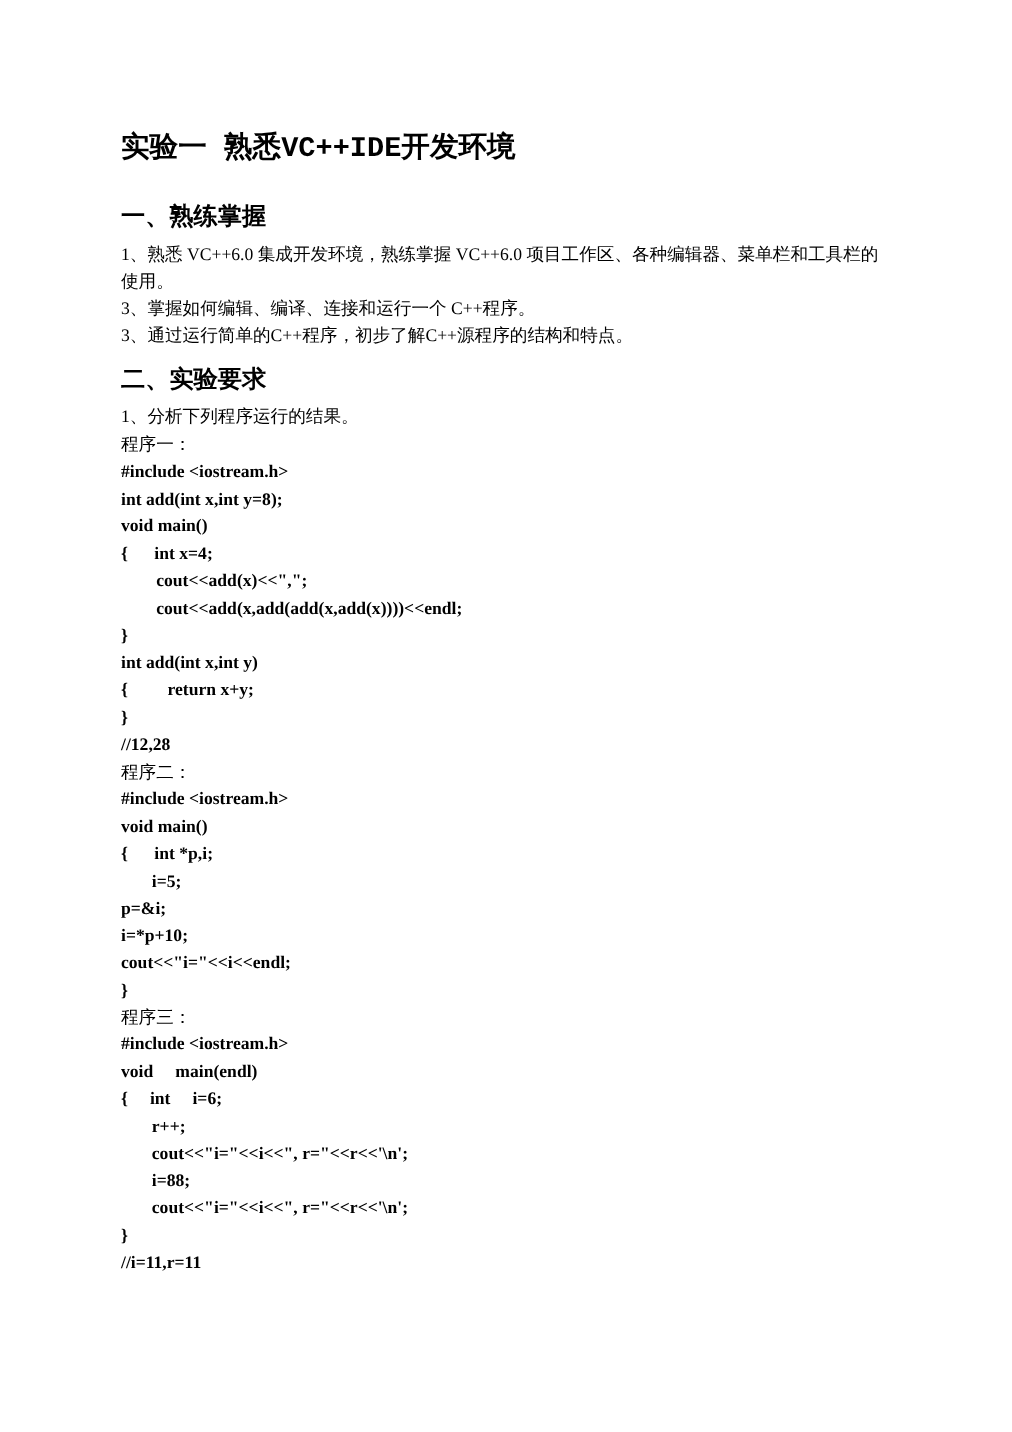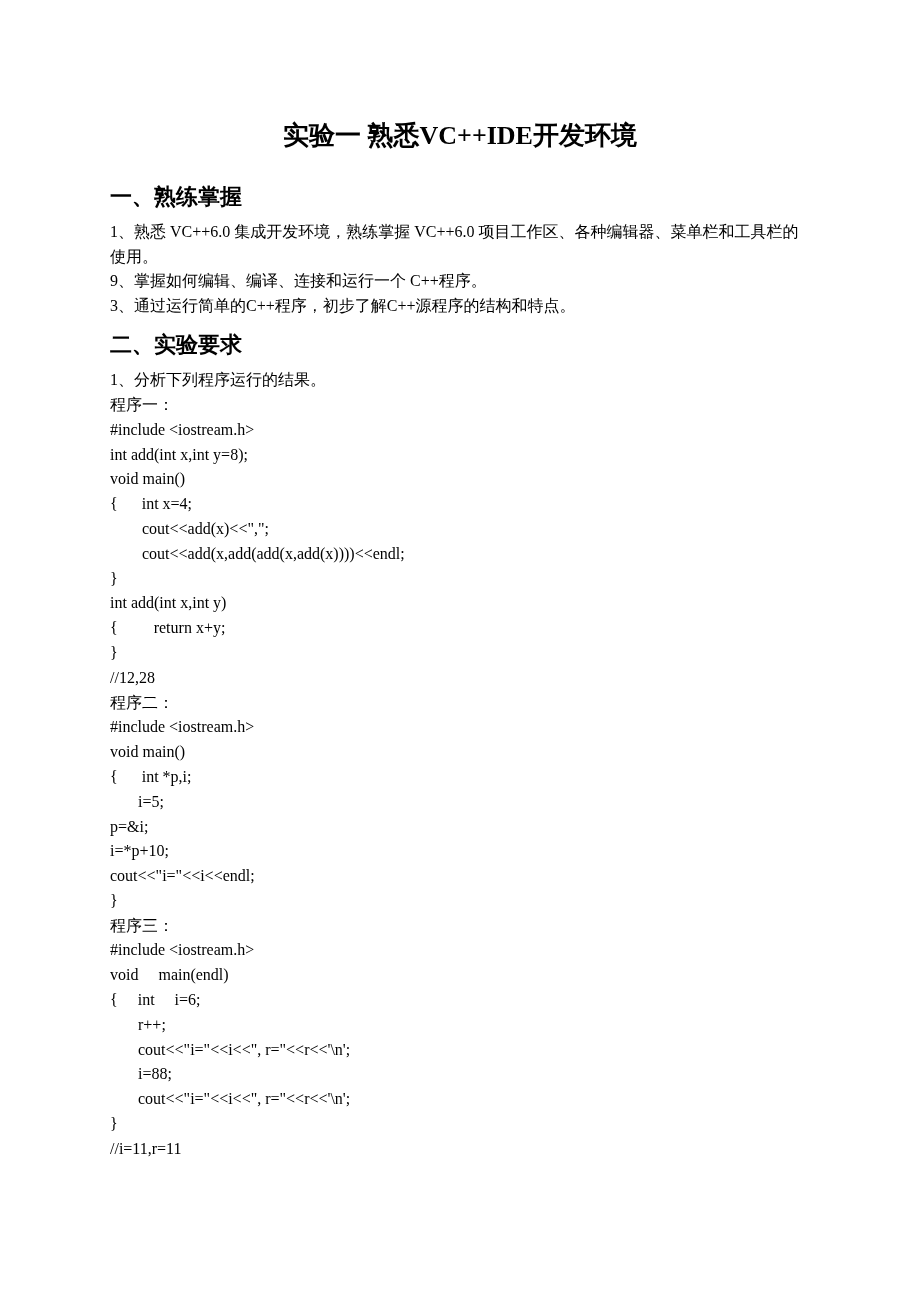--- a/index.html
+++ b/index.html
@@ -9,55 +9,55 @@
     font-family: "SimSun", "宋体", serif;
     width: 920px;
   }
   .page {
     padding: 115px 110px 60px 110px;
     color: #000;
     font-size: 16px;
     line-height: 1.6;
   }
   .title {
-    text-align: center;
     font-size: 26px;
     font-weight: bold;
-    font-family: Liberation Serif, serif;
+    font-family: Liberation Mono, monospace;
     margin-bottom: 22px;
   }
   .heading {
     font-size: 22px;
     font-weight: bold;
     margin: 8px 0 6px 0;
     font-family: "SimSun", "宋体", serif;
   }
   .para {
     font-size: 16px;
     margin: 0;
     line-height: 1.55;
   }
   .code-line {
     font-family: "Times New Roman", "SimSun", serif;
     font-size: 16px;
     margin: 0;
     line-height: 1.55;
     white-space: pre;
+    font-weight: bold;
   }
 </style>
 </head>
 <body>
 
 <div class="page">
 
   <div class="title">实验一  熟悉VC++IDE开发环境</div>
 
   <div class="heading">一、熟练掌握</div>
   <p class="para">1、熟悉 VC++6.0 集成开发环境，熟练掌握 VC++6.0 项目工作区、各种编辑器、菜单栏和工具栏的使用。</p>
-  <p class="para">9、掌握如何编辑、编译、连接和运行一个 C++程序。</p>
+  <p class="para">3、掌握如何编辑、编译、连接和运行一个 C++程序。</p>
   <p class="para">3、通过运行简单的C++程序，初步了解C++源程序的结构和特点。</p>
 
   <div class="heading">二、实验要求</div>
   <p class="para">1、分析下列程序运行的结果。</p>
 
   <p class="para">程序一：</p>
   <p class="code-line">#include &lt;iostream.h&gt;</p>
   <p class="code-line">int add(int x,int y=8);</p>
   <p class="code-line">void main()</p>
   <p class="code-line">{      int x=4;</p>

